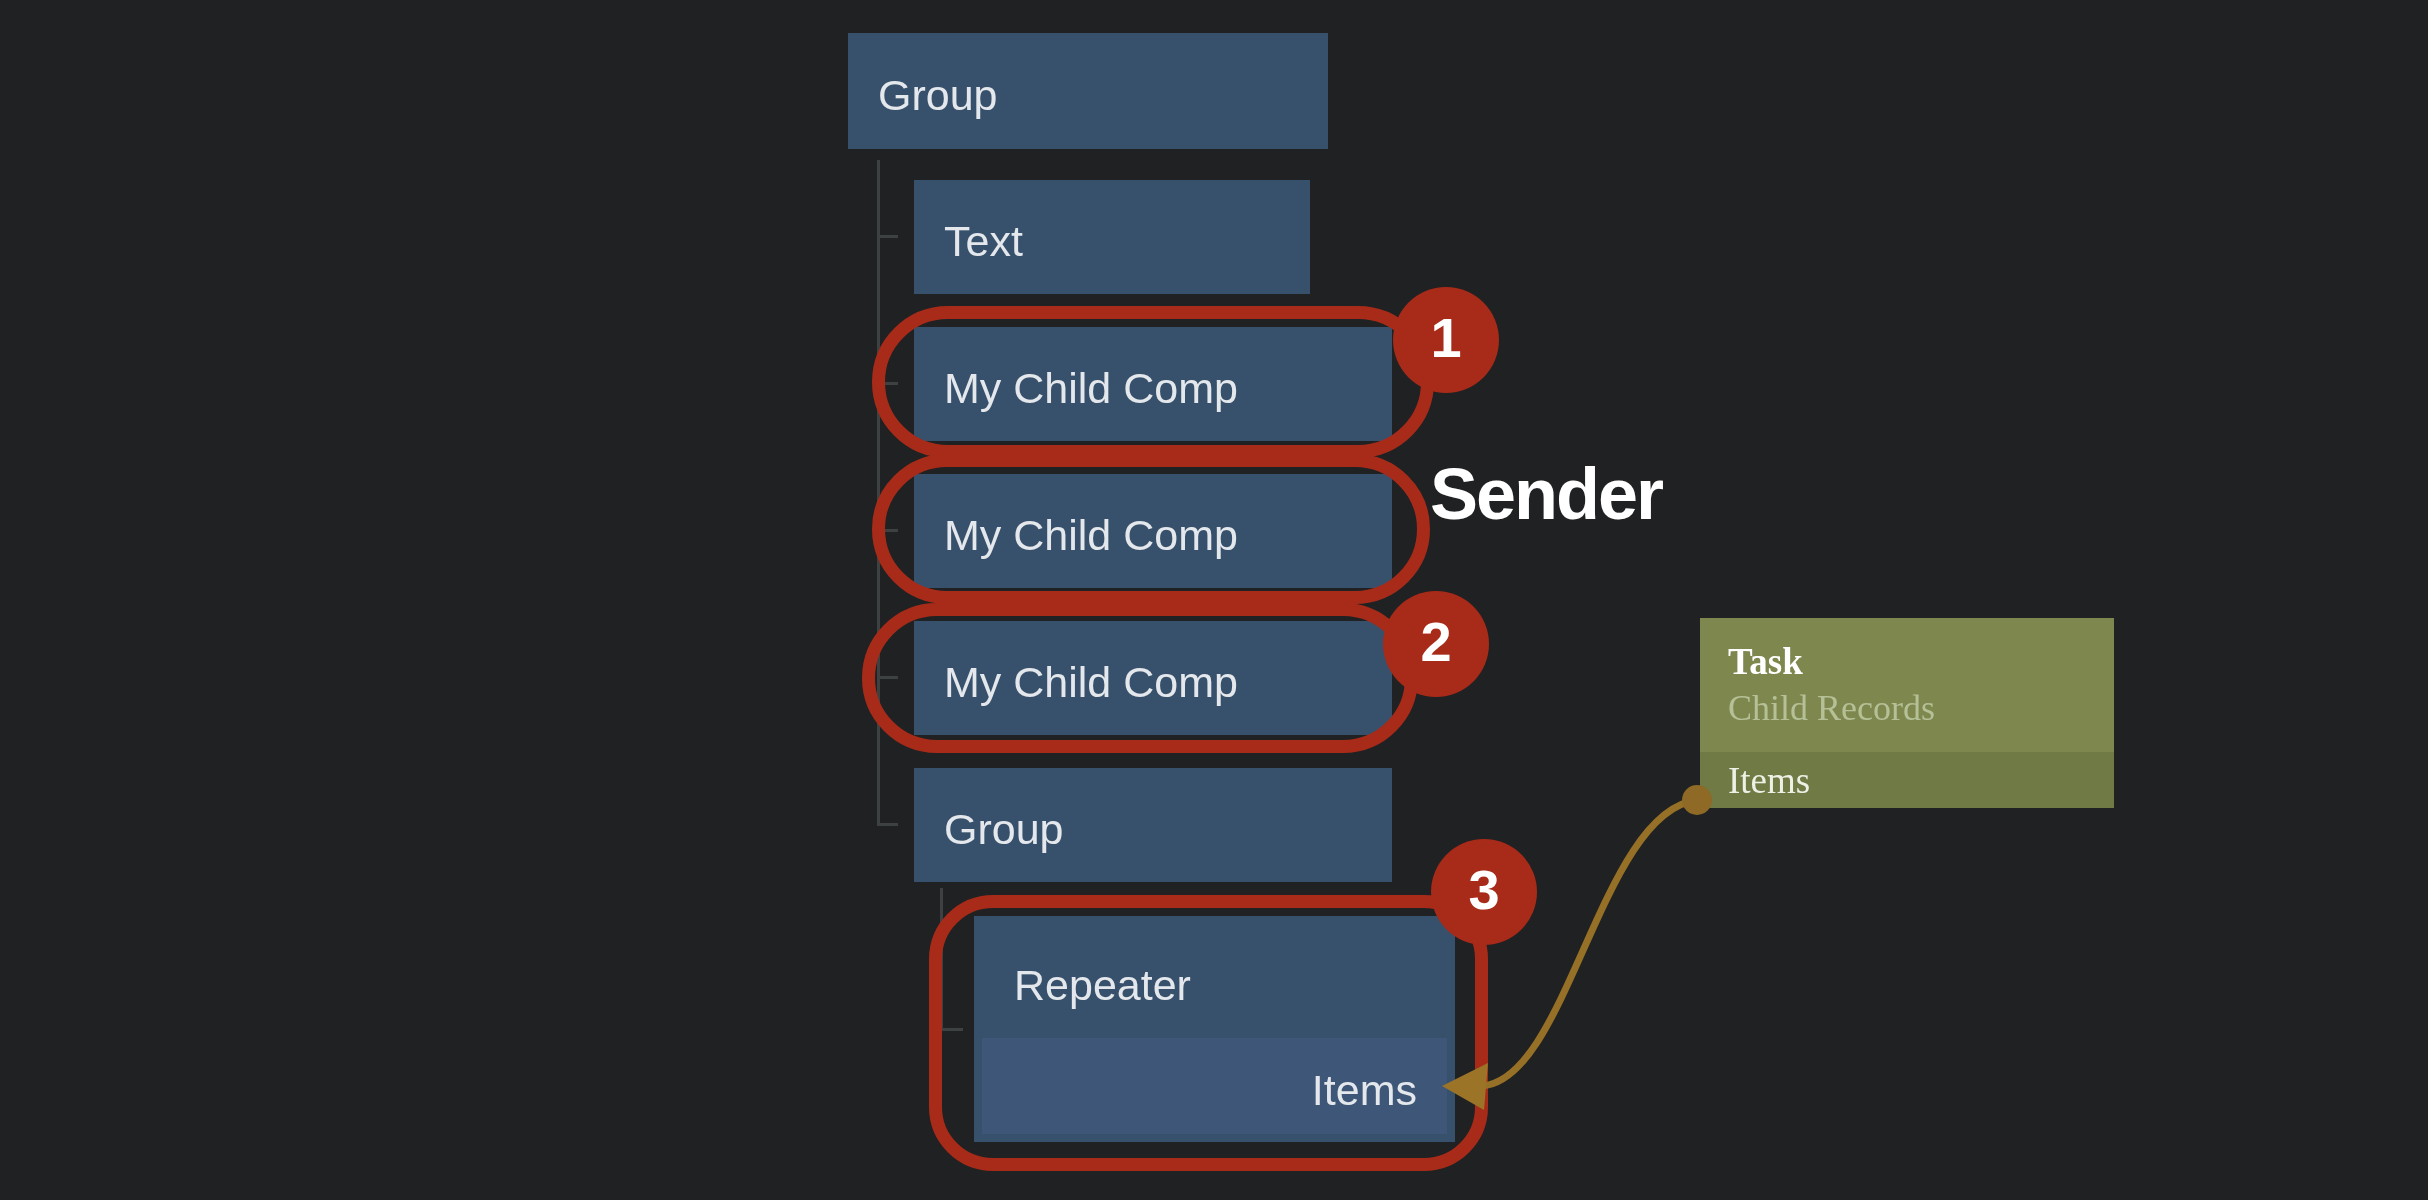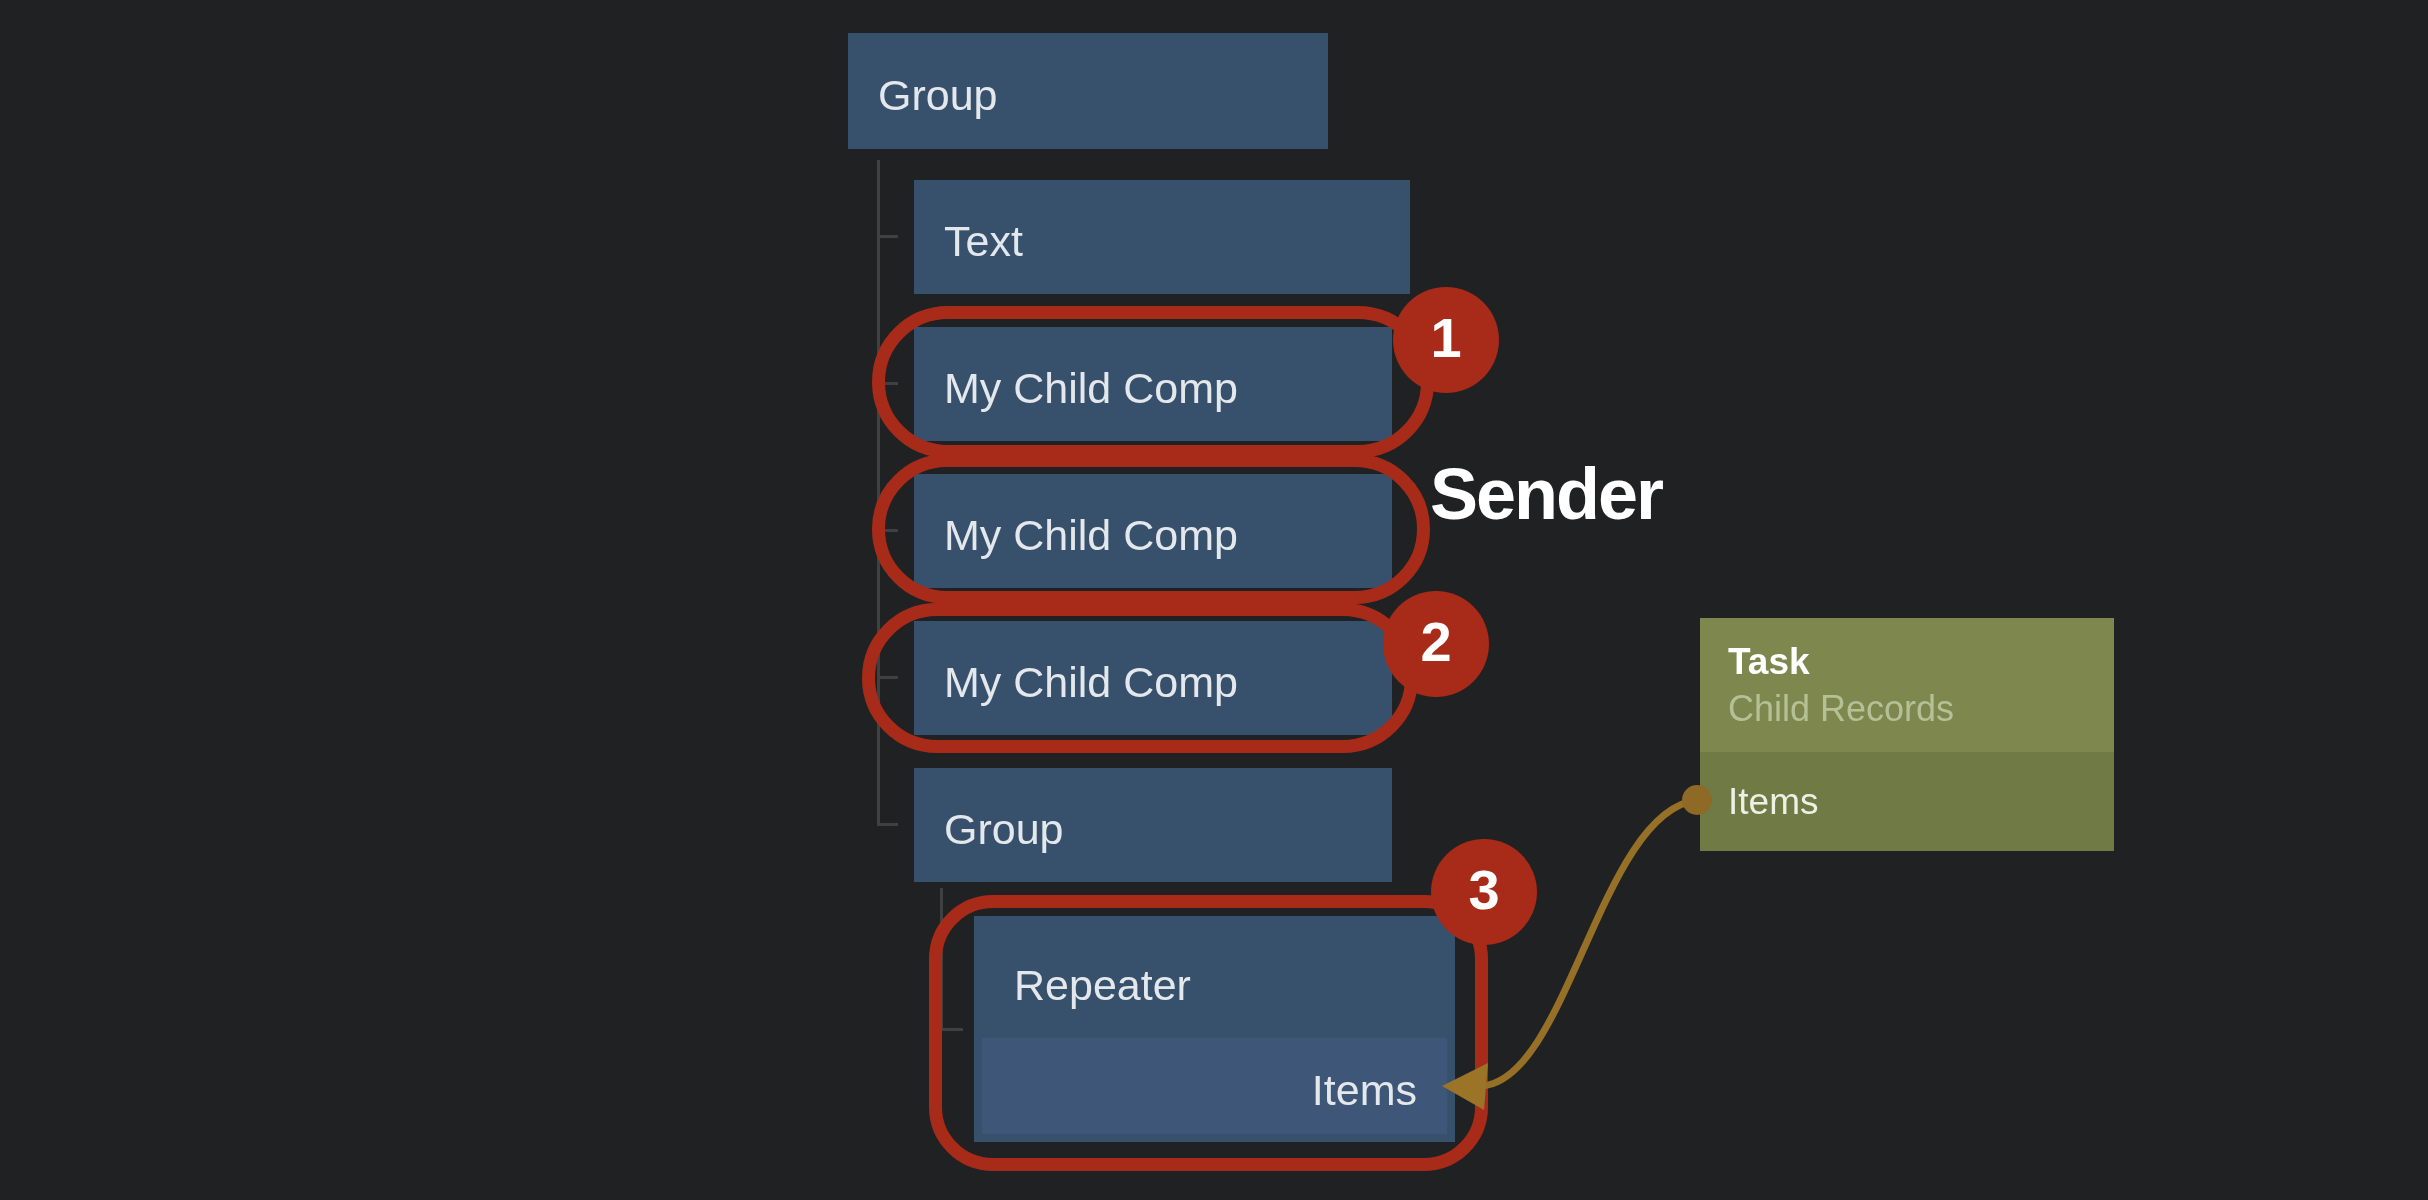--- a/index.html
+++ b/index.html
@@ -39,22 +39,22 @@
     justify-content:center;font-size:56px;font-weight:700;z-index:5;
   }
   .badge span{transform:translateY(-3px);}
   
   #sender{
     position:absolute;left:1430px;top:458px;color:#ffffff;
     font-size:72px;font-weight:700;letter-spacing:-2px;line-height:1;z-index:6;
   }
   
   #task-card{
-    position:absolute;left:1700px;top:618px;width:414px;height:233px;
-    z-index:2;display:flex;flex-direction:column;
+    position:absolute;left:1700px;top:618px;width:414px;height:190px;
+    z-index:2;display:flex;flex-direction:column;font-family:Liberation Serif, serif;
   }
   #task-card .task-header{
     height:134px;background:#7d874e;display:flex;flex-direction:column;
     justify-content:center;padding-left:28px;box-sizing:border-box;
   }
   #task-card .task-title{color:#ffffff;font-size:37px;font-weight:700;line-height:1.15;}
   #task-card .task-subtitle{color:#b5c097;font-size:36px;line-height:1.15;margin-top:4px;}
   #task-card .task-body{
     flex:1;background:#6f7a45;display:flex;align-items:center;
     padding-left:28px;box-sizing:border-box;
@@ -78,21 +78,21 @@
   <div class="tline" style="left:877px;top:382px;width:21px;height:3px;"></div>
   <div class="tline" style="left:877px;top:529px;width:21px;height:3px;"></div>
   <div class="tline" style="left:877px;top:676px;width:21px;height:3px;"></div>
   <div class="tline" style="left:877px;top:823px;width:21px;height:3px;"></div>
   <div class="tline" style="left:940px;top:888px;width:3px;height:143px;"></div>
   <div class="tline" style="left:940px;top:1028px;width:23px;height:3px;"></div>
 
   <div class="node" style="left:848px;top:33px;width:480px;height:116px;">
     <span class="lbl">Group</span>
   </div>
-  <div class="node" style="left:914px;top:180px;width:496px;height:114px;">
+  <div class="node" style="left:914px;top:180px;width:396px;height:114px;">
     <span class="lbl">Text</span>
   </div>
   <div class="node" style="left:914px;top:327px;width:478px;height:114px;">
     <span class="lbl">My Child Comp</span>
   </div>
   <div class="node" style="left:914px;top:474px;width:478px;height:114px;">
     <span class="lbl">My Child Comp</span>
   </div>
   <div class="node" style="left:914px;top:621px;width:478px;height:114px;">
     <span class="lbl">My Child Comp</span>

